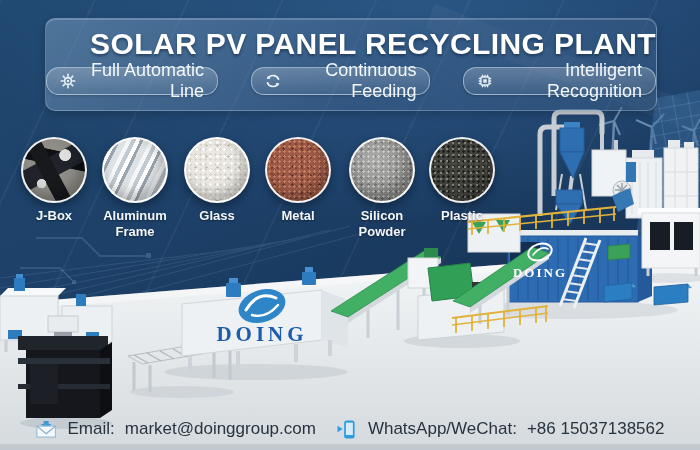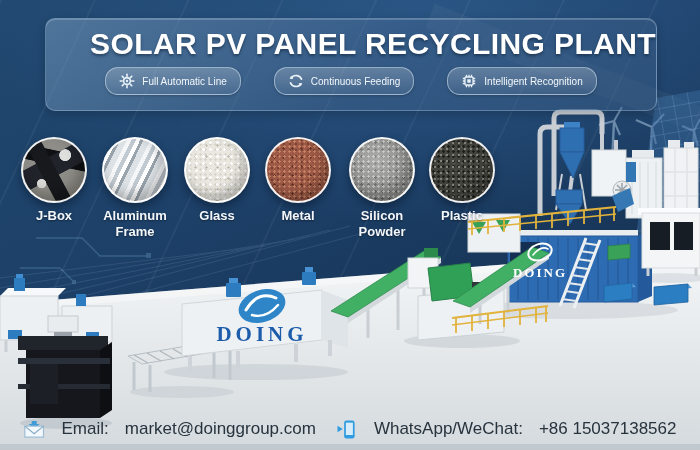--- a/index.html
+++ b/index.html
@@ -25,21 +25,21 @@
     text-align:right;box-sizing:border-box;
   }
   .panel h1{
     margin:8px 0 0;font-size:30px;line-height:1.1;color:#ffffff;font-weight:bold;
     letter-spacing:.4px;text-shadow:0 2px 3px rgba(10,25,45,.5);
   }
   .badges{display:flex;justify-content:center;gap:33px;margin-top:7px;}
   .badge{
     display:flex;align-items:center;gap:7px;height:26px;padding:0 13px;border-radius:13px;
     background:linear-gradient(180deg,rgba(255,255,255,.23),rgba(255,255,255,.07));
-    border:1px solid rgba(215,232,246,.55);color:#f2f7fb;font-size:10px;
+    border:1px solid rgba(215,232,246,.55);color:#f2f7fb;font-size:18px;
     box-shadow:0 1px 3px rgba(0,0,0,.22);
   }
   .bicon{width:16px;height:16px;flex:0 0 16px;}
 
   
   .material{position:absolute;top:137px;width:70px;margin:0;text-align:center;}
   .circle{
     width:62px;height:62px;border-radius:50%;margin:0 auto;
     border:2px solid rgba(255,255,255,.92);
     box-shadow:0 4px 9px rgba(5,15,30,.45), inset -5px -7px 12px rgba(0,0,0,.25);
@@ -69,21 +69,21 @@
     radial-gradient(circle,#666664 1px,transparent 1.4px);
     background-size:100% 100%,5px 5px,7px 7px;background-color:#8d8d8b;}
   .tex-plastic{background-image:
     radial-gradient(circle,#83837a 1px,transparent 1.3px),
     radial-gradient(circle,#1f1f1b 1.1px,transparent 1.5px),
     radial-gradient(circle,#5c5c54 .9px,transparent 1.2px);
     background-size:6px 6px,5px 5px,8px 8px;background-position:1px 1px,0 0,3px 4px;background-color:#44443f;}
 
   
   .contact{position:absolute;left:0;right:0;top:419px;display:flex;justify-content:center;align-items:center;gap:20px;font-size:17px;color:#27333d;}
-  .citem{display:flex;align-items:center;gap:16px;white-space:nowrap;justify-content:center;}
+  .citem{display:flex;align-items:center;gap:10px;white-space:nowrap;justify-content:center;}
   .cicon{width:22px;height:19px;flex:0 0 22px;}
 </style>
 </head>
 <body>
 
 <div class="poster">
 
   <svg class="scene" viewBox="0 0 700 450" aria-hidden="true">
     <defs>
       <linearGradient id="floorGrad" gradientUnits="userSpaceOnUse" x1="0" y1="250" x2="0" y2="450">

